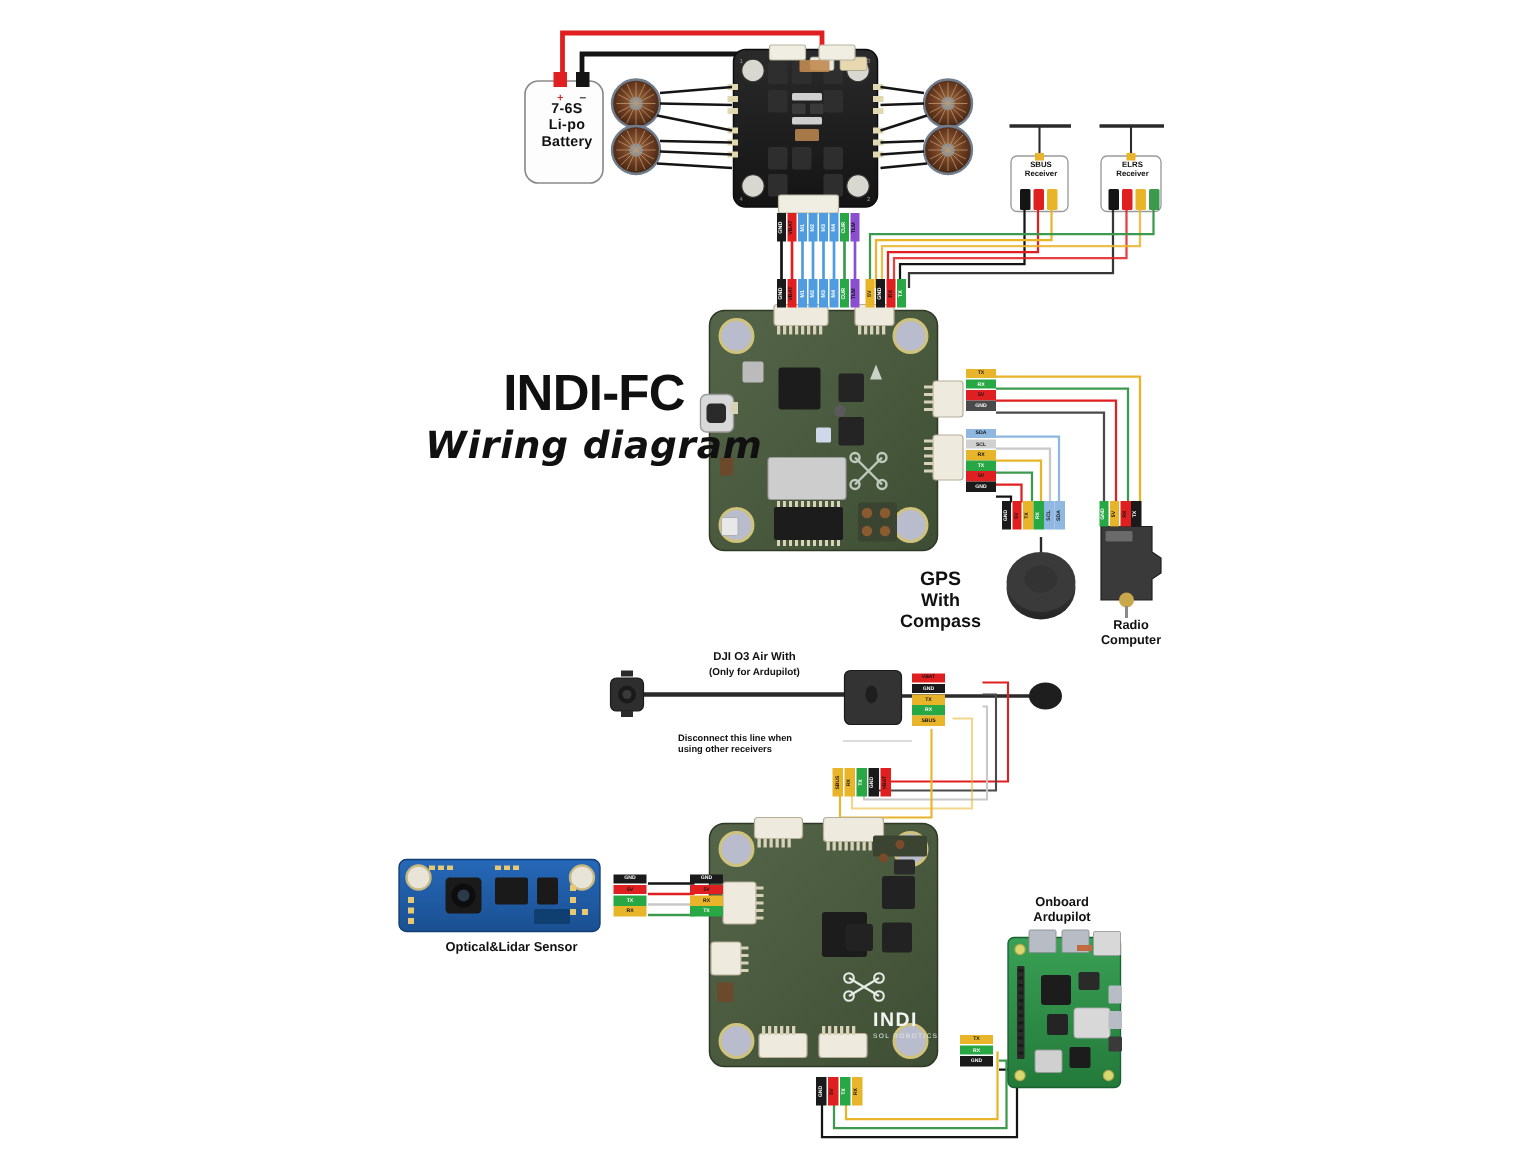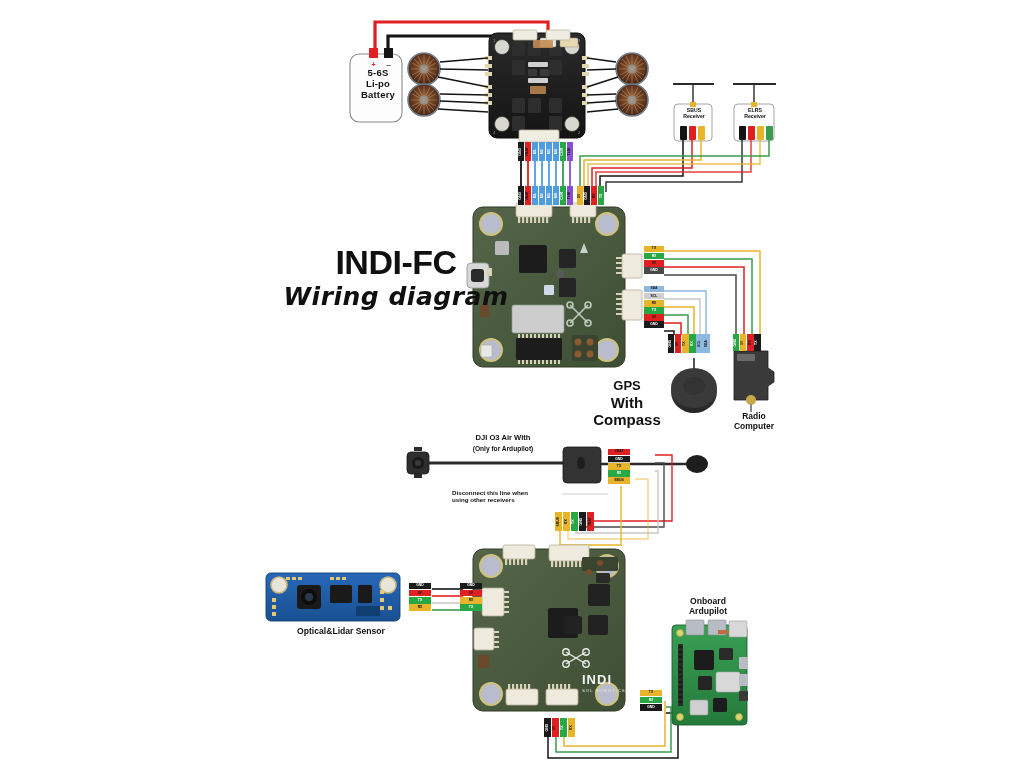--- a/index.html
+++ b/index.html
@@ -771,37 +771,37 @@
         <div style="height: 6.4px; width: 22px; background: rgb(26, 26, 26); margin-bottom: 0.7px; display: flex; align-items: center; justify-content: center; overflow: hidden;">
           <span class="wirelbl" style="white-space: nowrap; font-size: 3.4px; color: rgb(255, 255, 255); line-height: 1;">GND</span>
         </div>
       </div>
     </div>
 
 <div class="lbl" id="title-main">INDI-FC</div>
 <div class="lbl" id="title-sub">Wiring diagram</div>
 
 <div class="lbl" id="lbl-battery">
-  <div>5-6S</div>
+  <div>7-6S</div>
   <div>Li-po</div>
   <div>Battery</div>
 </div>
 
 <div class="lbl" id="lbl-sbus">
   <div>SBUS</div>
   <div>Receiver</div>
 </div>
 <div class="lbl" id="lbl-elrs">
   <div>ELRS</div>
   <div>Receiver</div>
 </div>
 
 <div class="lbl" id="lbl-gps">
   <div style="font-size:13px">GPS</div>
-  <div style="font-size:15px">With Compass</div>
+  <div style="font-size:12px">With Compass</div>
 </div>
 
 <div class="lbl" id="lbl-radio">
   <div>Radio</div>
   <div>Computer</div>
 </div>
 
 <div class="lbl" id="lbl-o3">DJI O3 Air With</div>
 <div class="lbl" id="lbl-o3sub">(Only for Ardupilot)</div>
 

